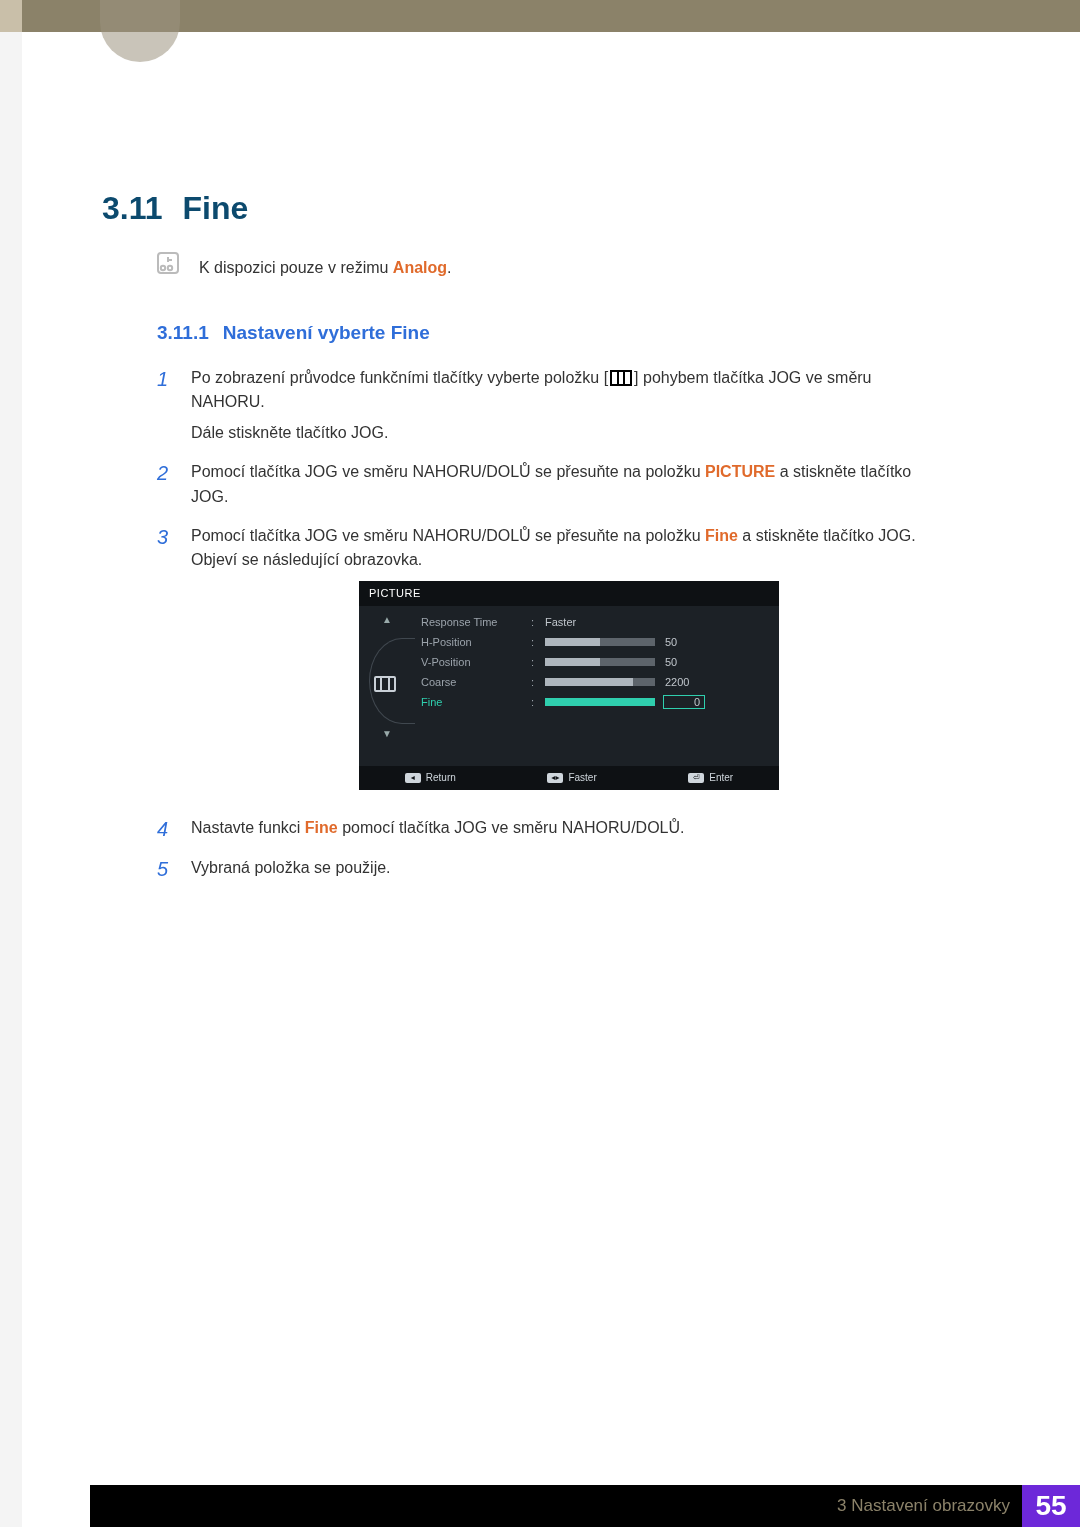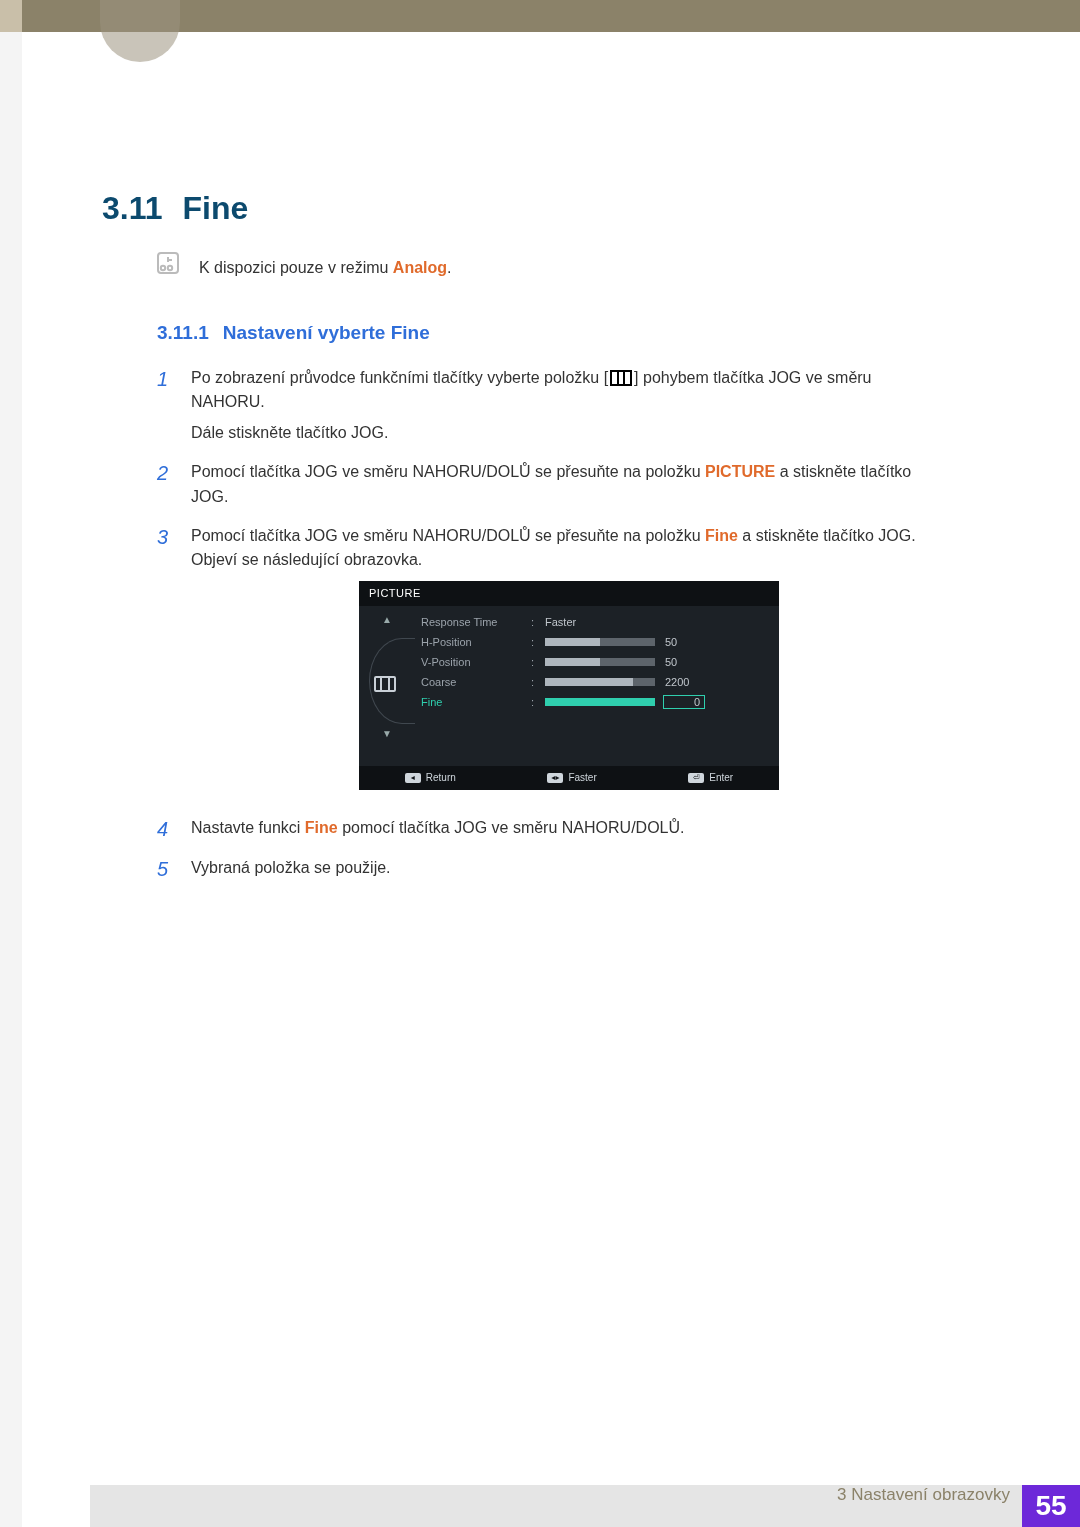--- a/index.html
+++ b/index.html
@@ -260,21 +260,21 @@
 
   .footer {
     position: absolute;
     left: 0;
     bottom: 0;
     height: 42px;
     width: 100%;
     display: flex;
     align-items: stretch;
   }
-  .footer-spacer { flex: 1; background: #e5e5e5; display:flex; justify-content:flex-end; padding-right: 12px;}
+  .footer-spacer { flex: 1; background: #000000; display:flex; align-items:center; justify-content:flex-end; padding-right: 12px;}
   .footer-label {
     color: #8b8269;
     font-size: 17px;
   }
   .footer-pagenum {
     width: 58px;
     background: #6d28d9;
     color: #fff;
     font-size: 28px;
     font-weight: bold;

